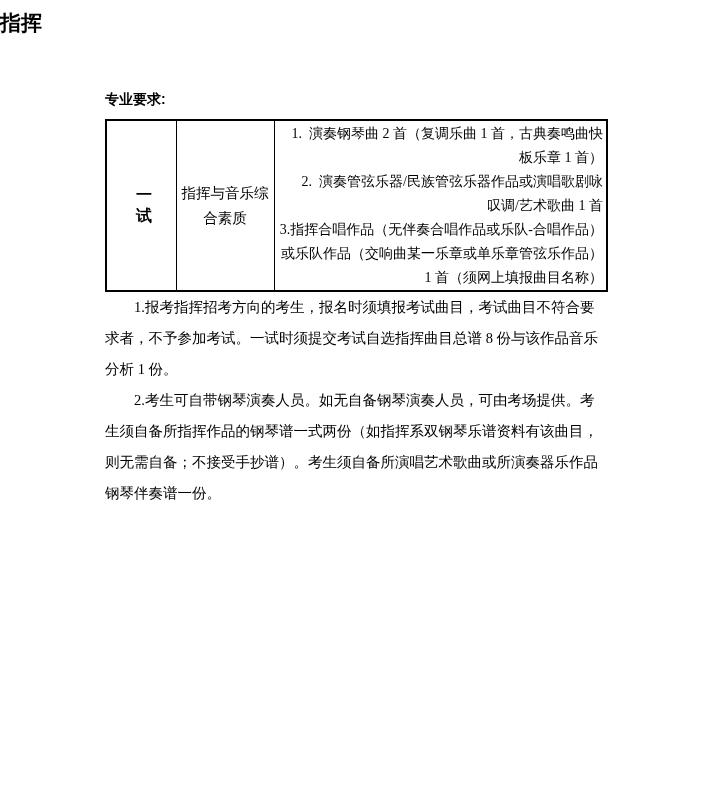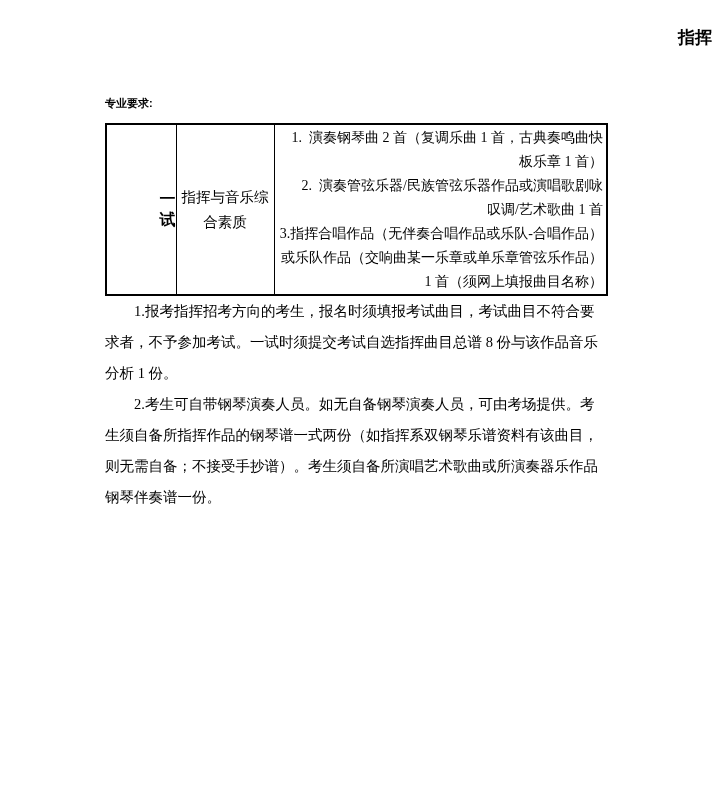--- a/index.html
+++ b/index.html
@@ -11,32 +11,32 @@
   html,body{margin:0;padding:0;background:var(--paper);}
   .page{
     position:relative;
     width:712px;height:789px;
     background:var(--paper);
     color:var(--ink);
     font-family:var(--serif);
     overflow:hidden;
   }
   .doc-title{
-    padding-top:24px;
-    text-align:right;
+    padding-top:9px;
+    text-align:left;
     font-family:var(--sans);
     font-weight:bold;
-    font-size:17px;
+    font-size:21px;
     line-height:27px;
   }
   .section-heading{
-    margin:42px 0 0 105px;
+    margin:53px 0 0 105px;
     font-family:var(--sans);
     font-weight:bold;
-    font-size:11px;
+    font-size:14px;
     line-height:21px;
   }
   .req-para{
     margin:13px 0 0 105px;
     width:503px;
     font-size:14.5px;
     line-height:31px;
     text-indent:2em;
     white-space:pre-wrap;
     text-align:justify;
@@ -60,21 +60,21 @@
     height:24px;
     font-family:var(--sans);
     font-weight:bold;
     font-size:15px;
     text-align:center;
   }
   .row-first td{height:169px;}
   .row-second td{height:49px;}
   .row-third td{height:47px;}
   td.cell-schedule{
-    text-align:right;
+    text-align:left;
     font-family:Liberation Mono, monospace;
     font-weight:bold;
     font-size:16px;
     white-space:pre-wrap;
     padding-left:29px;
   }
   td.cell-subject{
     text-align:center;
     font-size:14.5px;
     line-height:25px;

